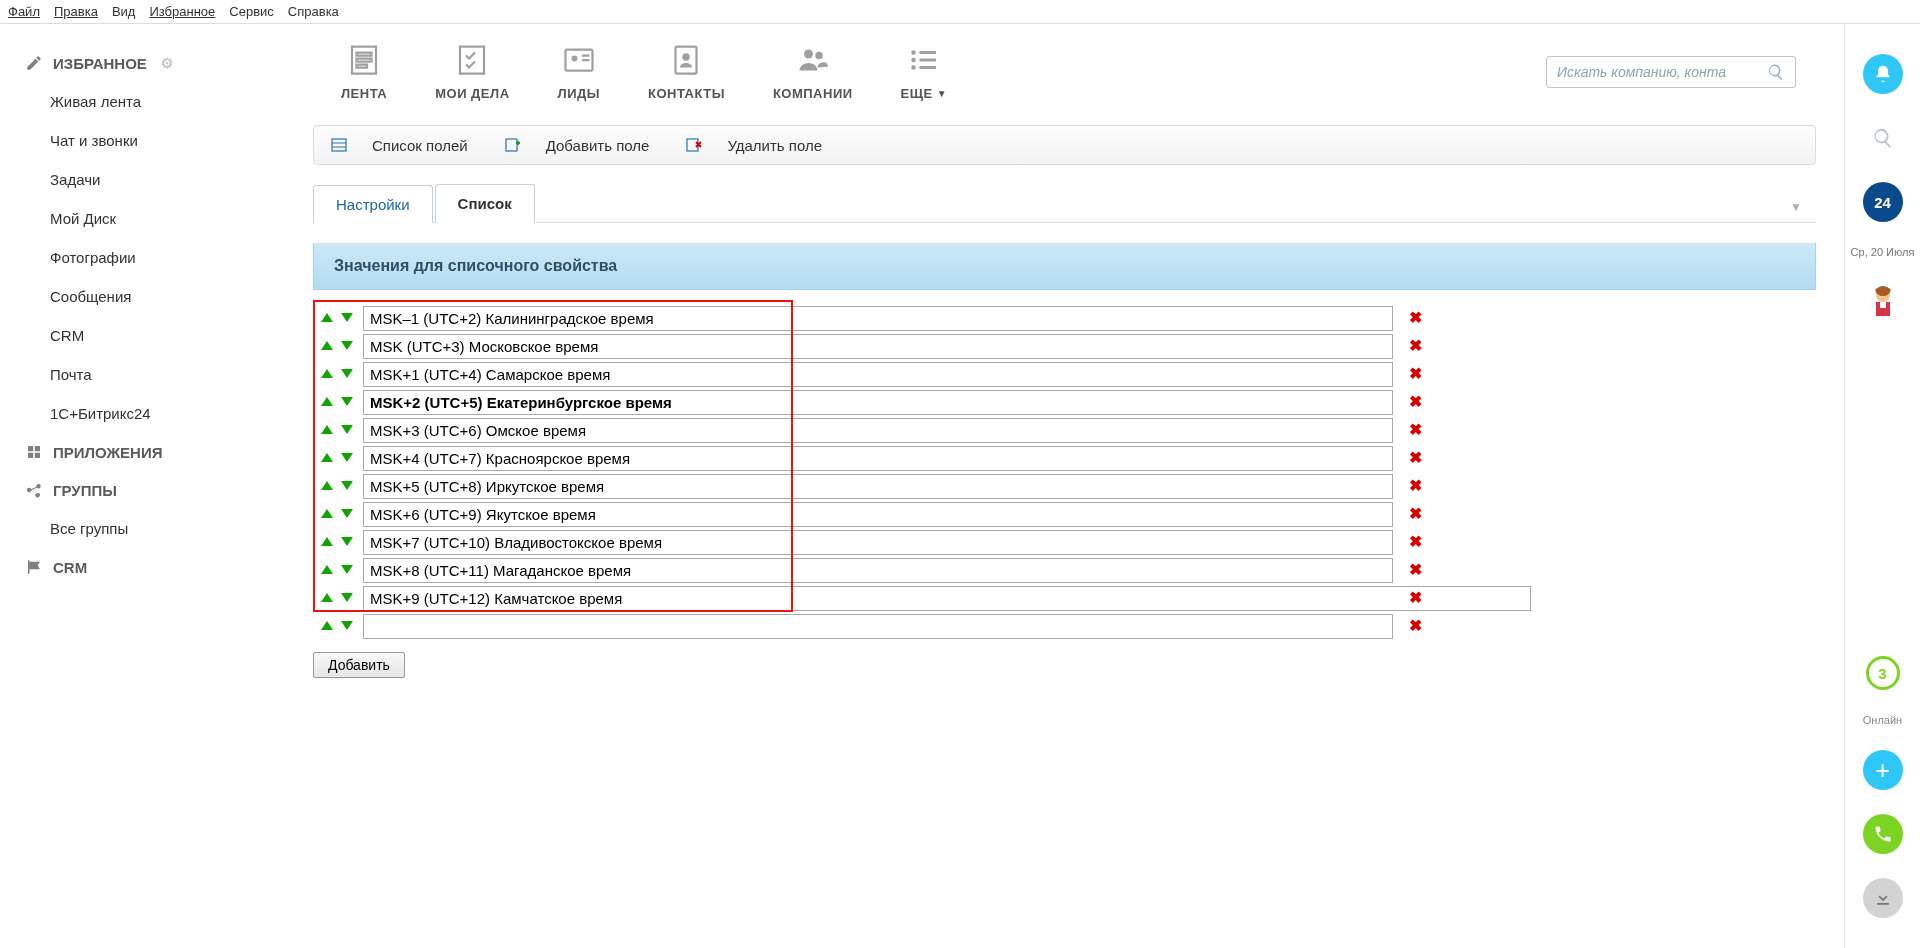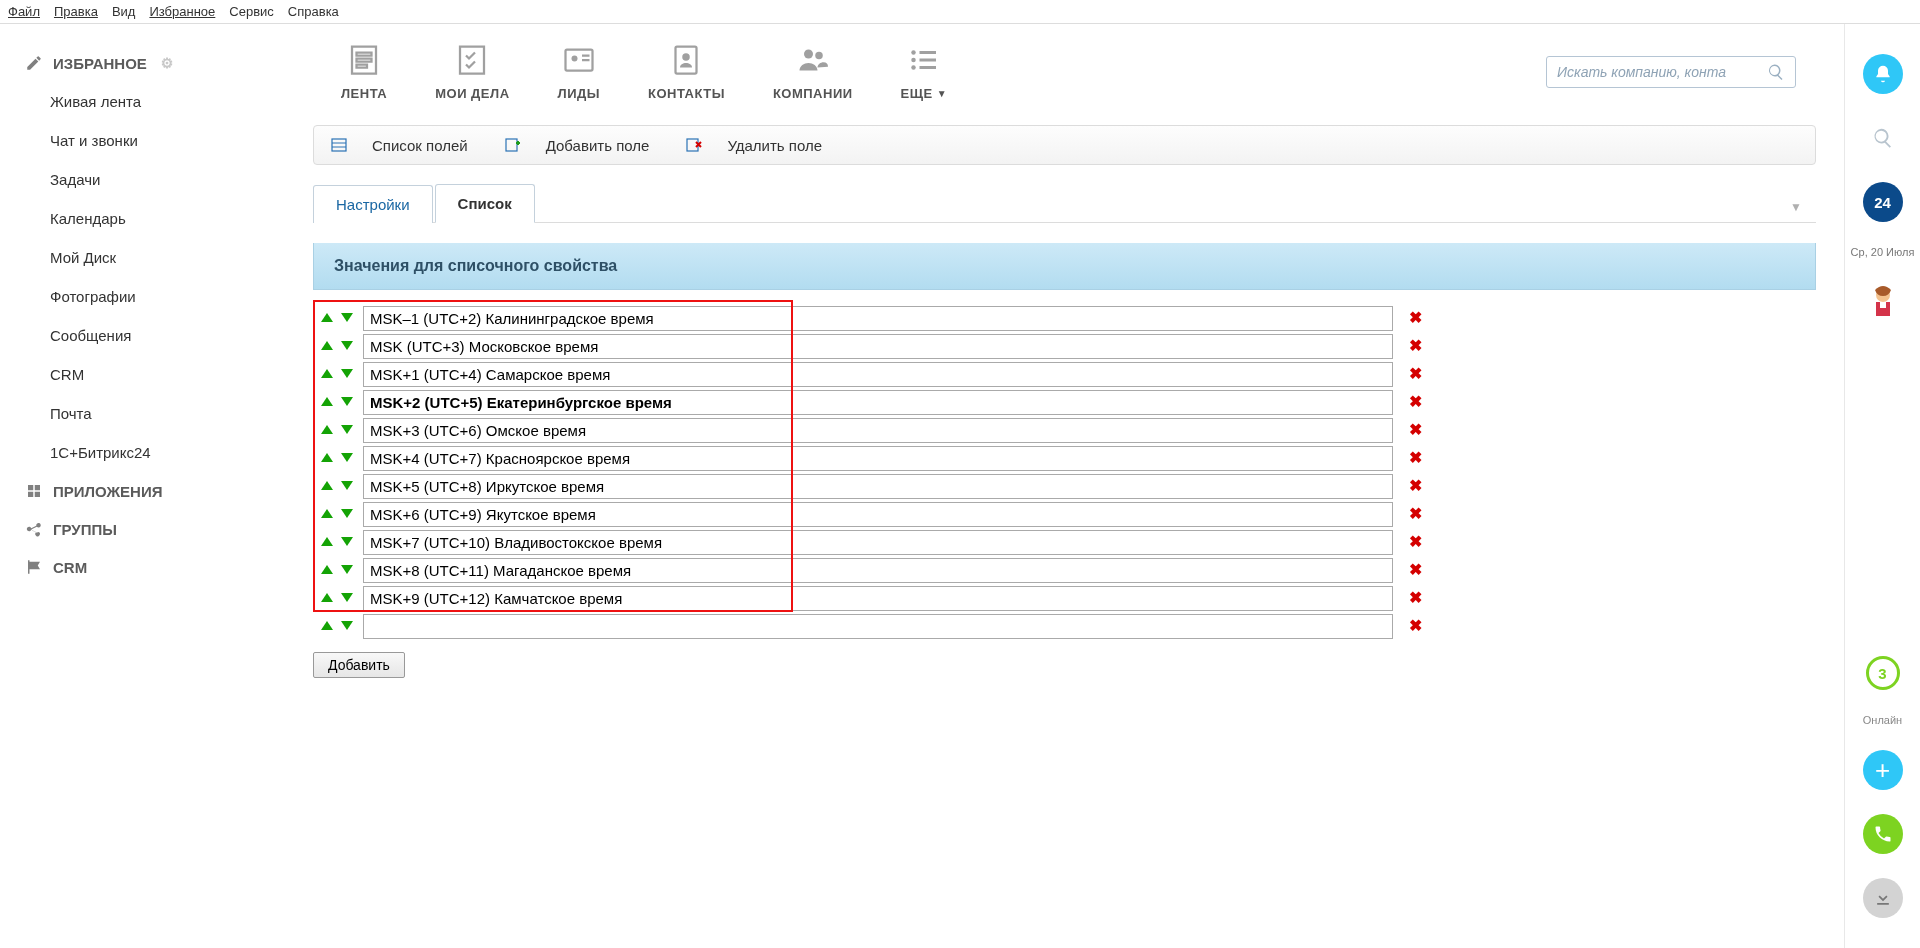--- a/index.html
+++ b/index.html
@@ -95,41 +95,41 @@
       <div class="section-title">
         <svg viewBox="0 0 24 24">
             <path d="M3 17.25V21h3.75l11-11-3.75-3.75-11 11zM20.71 7.04a1 1 0 000-1.41l-2.34-2.34a1 1 0 00-1.41 0l-1.83 1.83 3.75 3.75 1.83-1.83z"></path>
           </svg>
         <span>ИЗБРАННОЕ</span>
         <span class="gear">⚙</span>
       </div>
       <div class="nav-item">Живая лента</div>
       <div class="nav-item">Чат и звонки</div>
       <div class="nav-item">Задачи</div>
-      <div class="nav-item">Календарь</div>
       <div class="nav-item">Мой Диск</div>
       <div class="nav-item">Фотографии</div>
       <div class="nav-item">Сообщения</div>
       <div class="nav-item">CRM</div>
       <div class="nav-item">Почта</div>
       <div class="nav-item">1С+Битрикс24</div>
 
       <div class="section-title">
         <svg viewBox="0 0 24 24">
             <path d="M4 4h7v7H4zm9 0h7v7h-7zm-9 9h7v7H4zm9 0h7v7h-7z"></path>
           </svg>
         <span>ПРИЛОЖЕНИЯ</span>
       </div>
 
       <div class="section-title">
         <svg viewBox="0 0 24 24">
             <path d="M18 16a3 3 0 00-2.24 1L8.91 13.7a3 3 0 000-1.4L15.76 9A3 3 0 1015 7a3 3 0 00.09.7L8.24 11a3 3 0 100 2l6.85 3.3A3 3 0 1018 16z"></path>
           </svg>
         <span>ГРУППЫ</span>
       </div>
+      <div class="nav-item">Все группы</div>
 
       <div class="section-title">
         <svg viewBox="0 0 24 24">
             <path d="M4 21V3h2v2h14l-3 5 3 5H6v6z"></path>
           </svg>
         <span>CRM</span>
       </div>
     </div>
 
     <div class="main">
@@ -273,21 +273,21 @@
           <span class="arrow-up" style="position: absolute; left: 8px; top: 233px;"></span>
           <span class="arrow-down" style="position: absolute; left: 28px; top: 233px;"></span>
           <input value="MSK+7 (UTC+10) Владивостокское время" style="position: absolute; left: 50px; top: 226px; width: 1030px; border: 1px solid rgb(170, 170, 170); padding: 3px 6px; font-size: 15px;">
           <span class="delete-x" style="position: absolute; left: 1090px; top: 228px;">✖</span>
           <span class="arrow-up" style="position: absolute; left: 8px; top: 261px;"></span>
           <span class="arrow-down" style="position: absolute; left: 28px; top: 261px;"></span>
           <input value="MSK+8 (UTC+11) Магаданское время" style="position: absolute; left: 50px; top: 254px; width: 1030px; border: 1px solid rgb(170, 170, 170); padding: 3px 6px; font-size: 15px;">
           <span class="delete-x" style="position: absolute; left: 1090px; top: 256px;">✖</span>
           <span class="arrow-up" style="position: absolute; left: 8px; top: 289px;"></span>
           <span class="arrow-down" style="position: absolute; left: 28px; top: 289px;"></span>
-          <input value="MSK+9 (UTC+12) Камчатское время" style="position: absolute; left: 50px; top: 282px; width: 1030px; border: 1px solid rgb(170, 170, 170); padding: 3px 6px; font-size: 15px;">
+          <input value="MSK+9 (UTC+12) Камчатское время" style="position: absolute; left: 50px; top: 282px; width: 1168px; border: 1px solid rgb(170, 170, 170); padding: 3px 6px; font-size: 15px;">
           <span class="delete-x" style="position: absolute; left: 1090px; top: 284px;">✖</span>
           <span class="arrow-up" style="position: absolute; left: 8px; top: 317px;"></span>
           <span class="arrow-down" style="position: absolute; left: 28px; top: 317px;"></span>
           <input style="position: absolute; left: 50px; top: 310px; width: 1030px; border: 1px solid rgb(170, 170, 170); padding: 3px 6px; font-size: 15px;">
           <span class="delete-x" style="position: absolute; left: 1090px; top: 312px;">✖</span>
         </div>
 
       <button class="add-btn">Добавить</button>
 
     </div>

